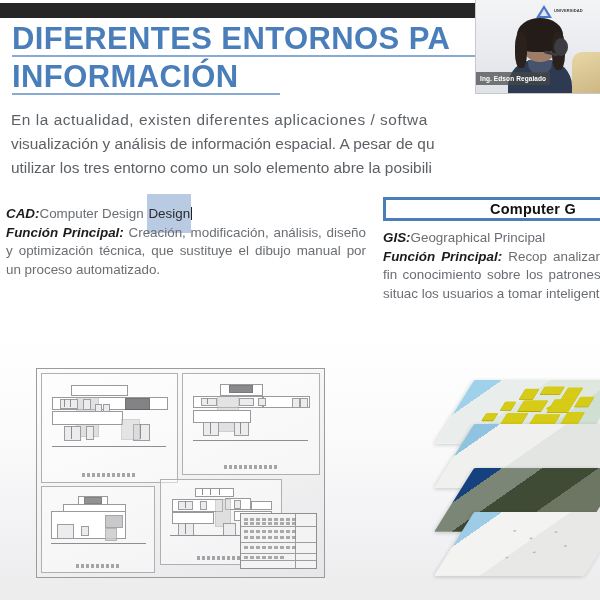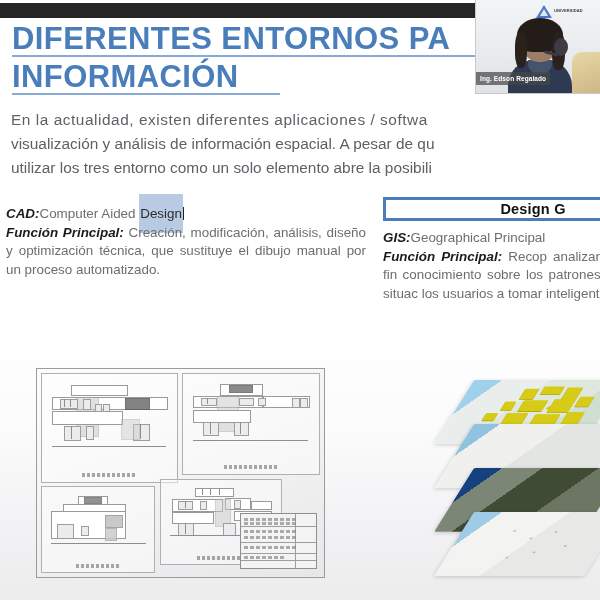--- a/index.html
+++ b/index.html
@@ -244,28 +244,28 @@
   </div>
 
   <div class="bodytext">
     <span class="ln1">En la actualidad,  existen diferentes aplicaciones / softwa</span>
     <span>visualización y análisis de información espacial. A pesar de qu</span>
     <span>utilizar los tres entorno como un solo elemento abre la posibili</span>
   </div>
 
   <div class="colbox col-cad">
     <div class="boxbody">
-      <b>CAD:</b><span>Computer Aided </span><span class="sel">Design</span><span class="caret"></span><br>
+      <b>CAD:</b><span>Computer Design </span><span class="sel">Design</span><span class="caret"></span><br>
       <b>Función Principal:</b><span> Creación, modificación, análisis, diseño y optimización técnica, que sustituye el dibujo manual por un proceso automatizado.</span>
     </div>
   </div>
 
   <div class="colbox col-gis">
     <div class="boxhead">
-      <span>Design G</span>
+      <span>Computer G</span>
     </div>
     <div class="boxbody">
       <b>GIS:</b><span>Geographical Principal</span><br>
       <b>Función Principal:</b><span> Recop analizar datos con el fin conocimiento sobre los patrones, relaciones y situac los usuarios a tomar inteligentes.</span>
     </div>
   </div>
 
   <div class="cadsheet">
     <div class="cadgrid">
 

